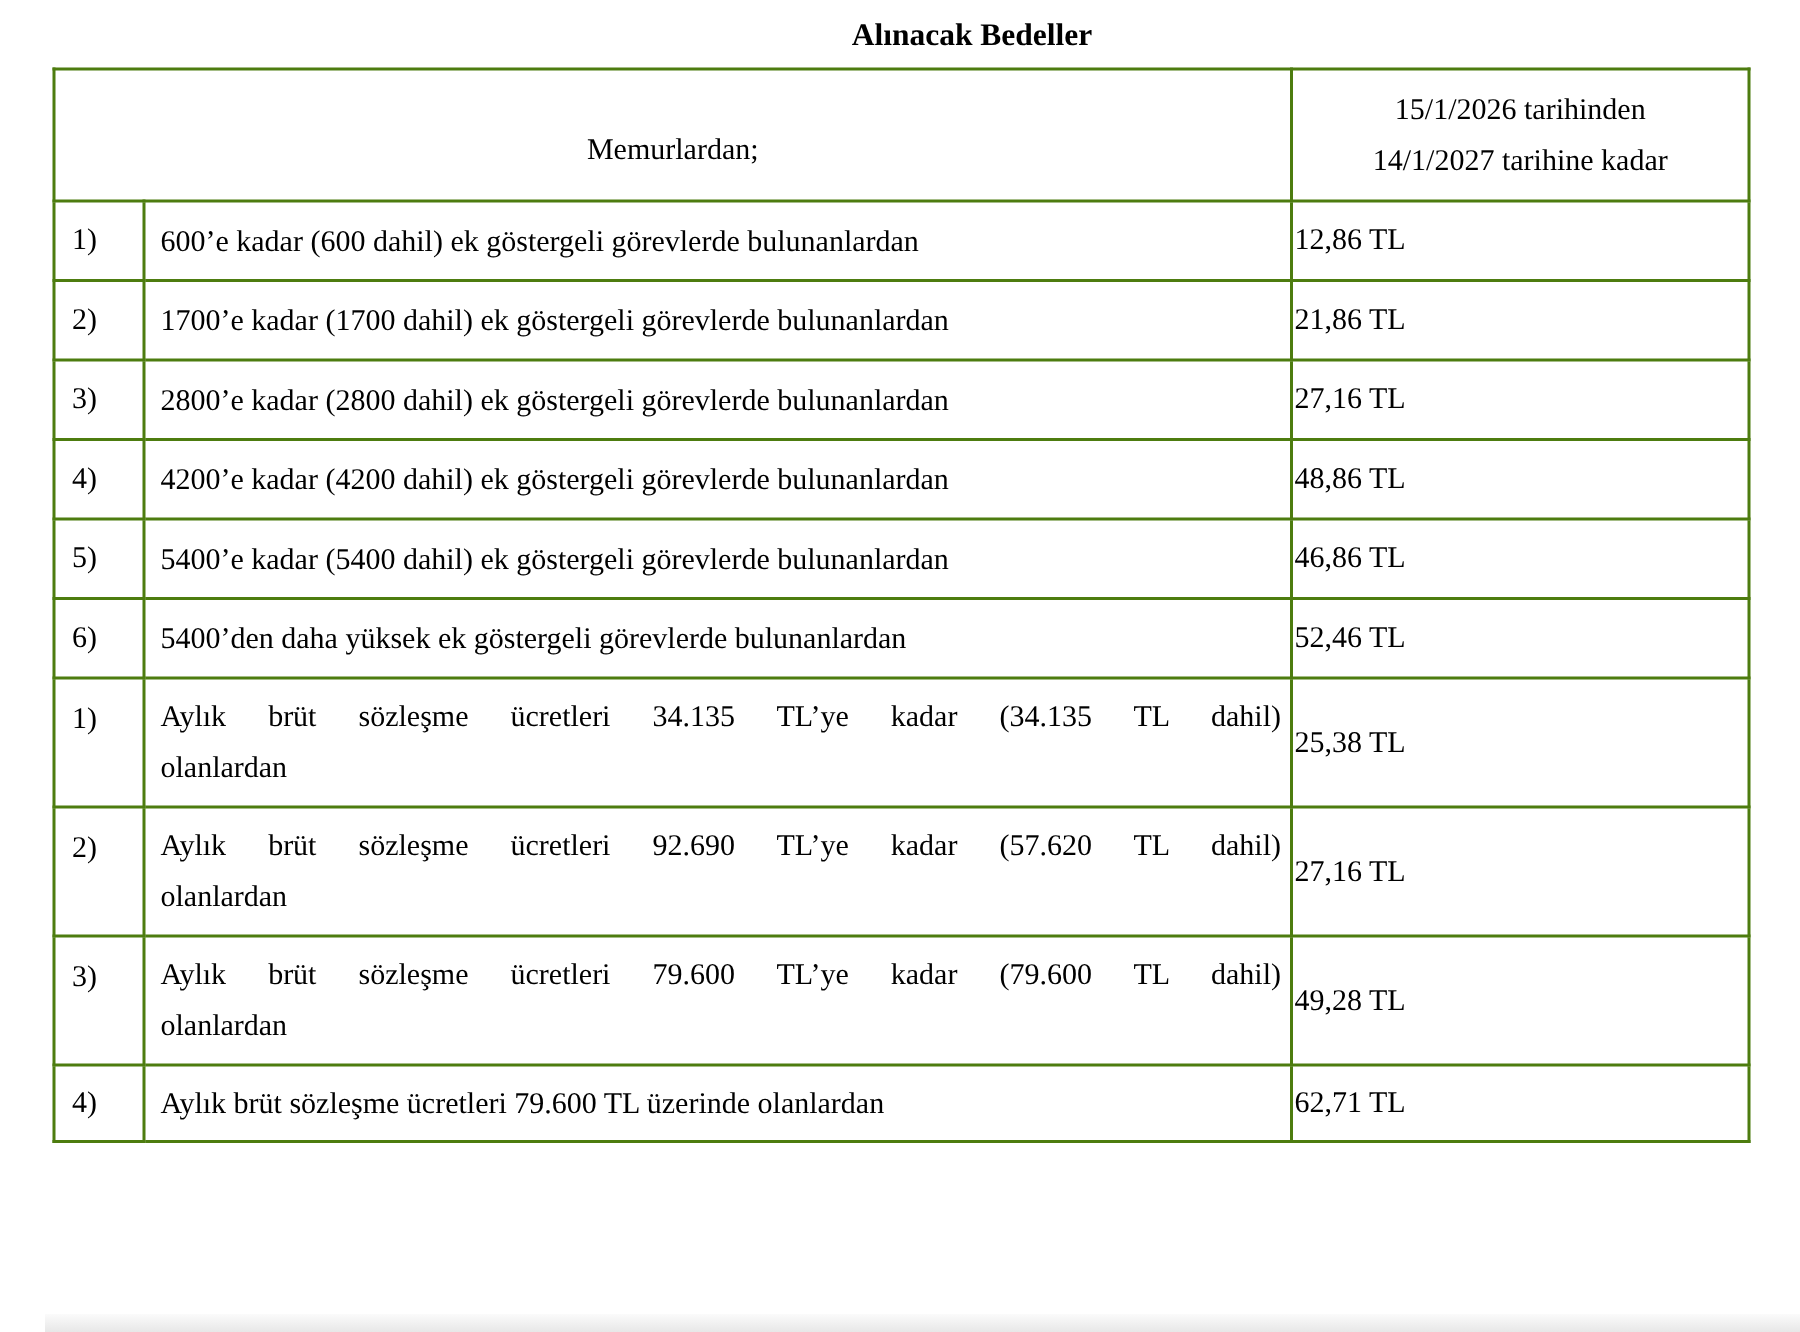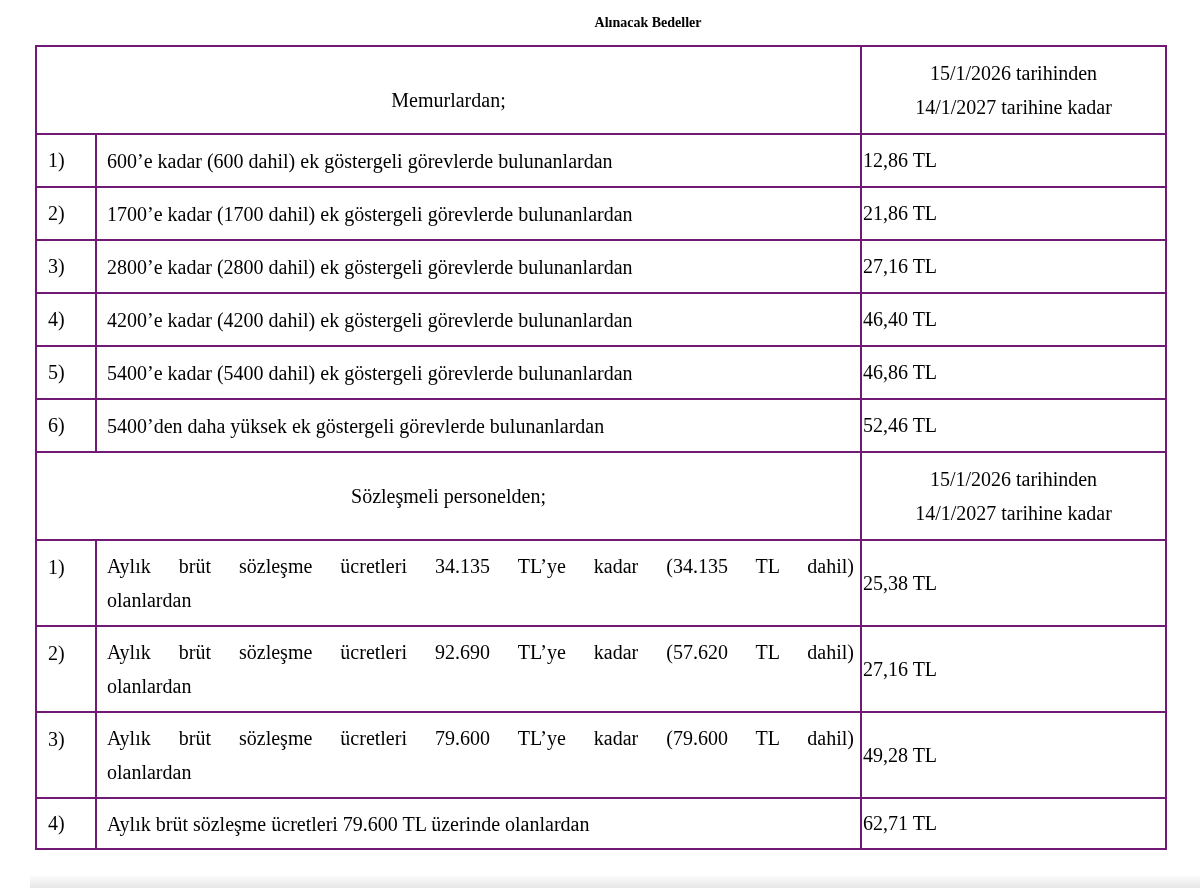--- a/index.html
+++ b/index.html
@@ -7,32 +7,32 @@
     width: 1200px; height: 888px;
     background: #ffffff;
     font-family: "Liberation Serif", serif;
     color: #000;
     position: relative;
     overflow: hidden;
   }
   .doc-title {
     text-align: center;
     font-weight: bold;
-    font-size: 14px;
+    font-size: 21px;
     line-height: 28px;
     padding: 9px 0 8px 96px; 
   }
   table.fees {
     border-collapse: collapse;
     table-layout: fixed;
     width: 1130px;
     margin-left: 35px;
   }
   table.fees td {
-    border: 2px solid #701a75;
+    border: 2px solid #4d7c0f;
     font-size: 20px;
     overflow: hidden;
   }
   tr.section-header-row { height: 88px; }
   tr.memur { height: 53px; }
   tr.soz-multi { height: 86px; }
   tr.soz-single { height: 51px; }
 
   td.section-head {
     text-align: center;
@@ -116,42 +116,35 @@
           <td class="desc">
             <div class="desc-line">2800’e kadar (2800 dahil) ek göstergeli görevlerde bulunanlardan</div>
           </td>
           <td class="val">27,16 TL</td>
         </tr>
         <tr class="item-row memur">
           <td class="num">4)</td>
           <td class="desc">
             <div class="desc-line">4200’e kadar (4200 dahil) ek göstergeli görevlerde bulunanlardan</div>
           </td>
-          <td class="val">46,40 TL</td>
+          <td class="val">48,86 TL</td>
         </tr>
         <tr class="item-row memur">
           <td class="num">5)</td>
           <td class="desc">
             <div class="desc-line">5400’e kadar (5400 dahil) ek göstergeli görevlerde bulunanlardan</div>
           </td>
           <td class="val">46,86 TL</td>
         </tr>
         <tr class="item-row memur">
           <td class="num">6)</td>
           <td class="desc">
             <div class="desc-line">5400’den daha yüksek ek göstergeli görevlerde bulunanlardan</div>
           </td>
           <td class="val">52,46 TL</td>
-        </tr>
-        <tr class="section-header-row">
-          <td class="section-head" colspan="2">Sözleşmeli personelden;</td>
-          <td class="date-head">
-            <div class="date-line">15/1/2026 tarihinden</div>
-            <div class="date-line">14/1/2027 tarihine kadar</div>
-          </td>
         </tr>
         <tr class="item-row soz-multi">
           <td class="num top">1)</td>
           <td class="desc">
             <div class="desc-line justify">Aylık brüt sözleşme ücretleri 34.135 TL’ye kadar (34.135 TL dahil)</div>
             <div class="desc-line">olanlardan</div>
           </td>
           <td class="val">25,38 TL</td>
         </tr>
         <tr class="item-row soz-multi">

